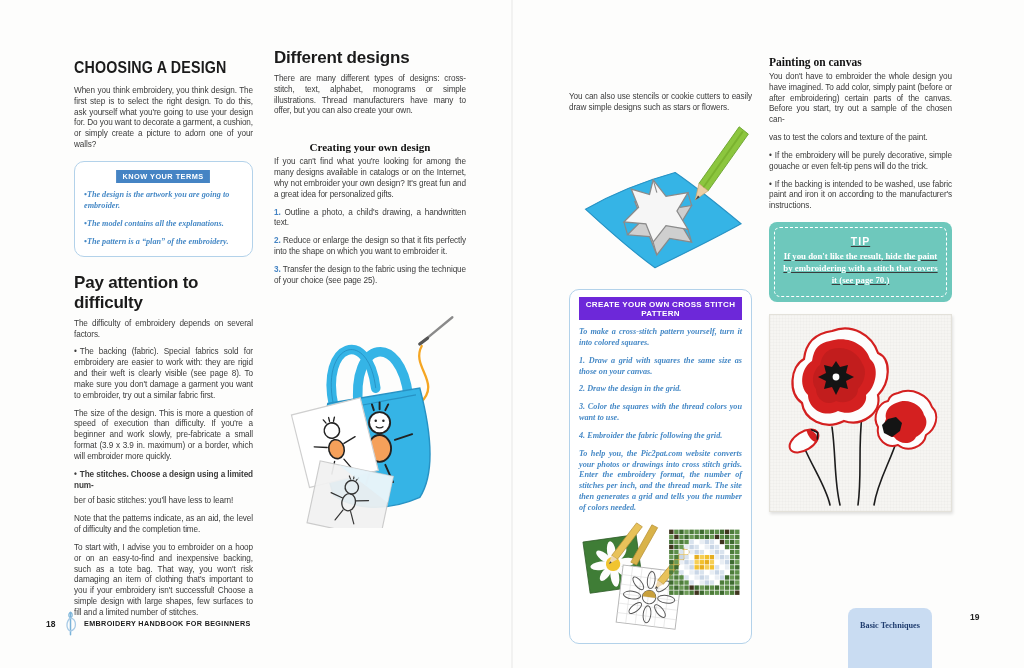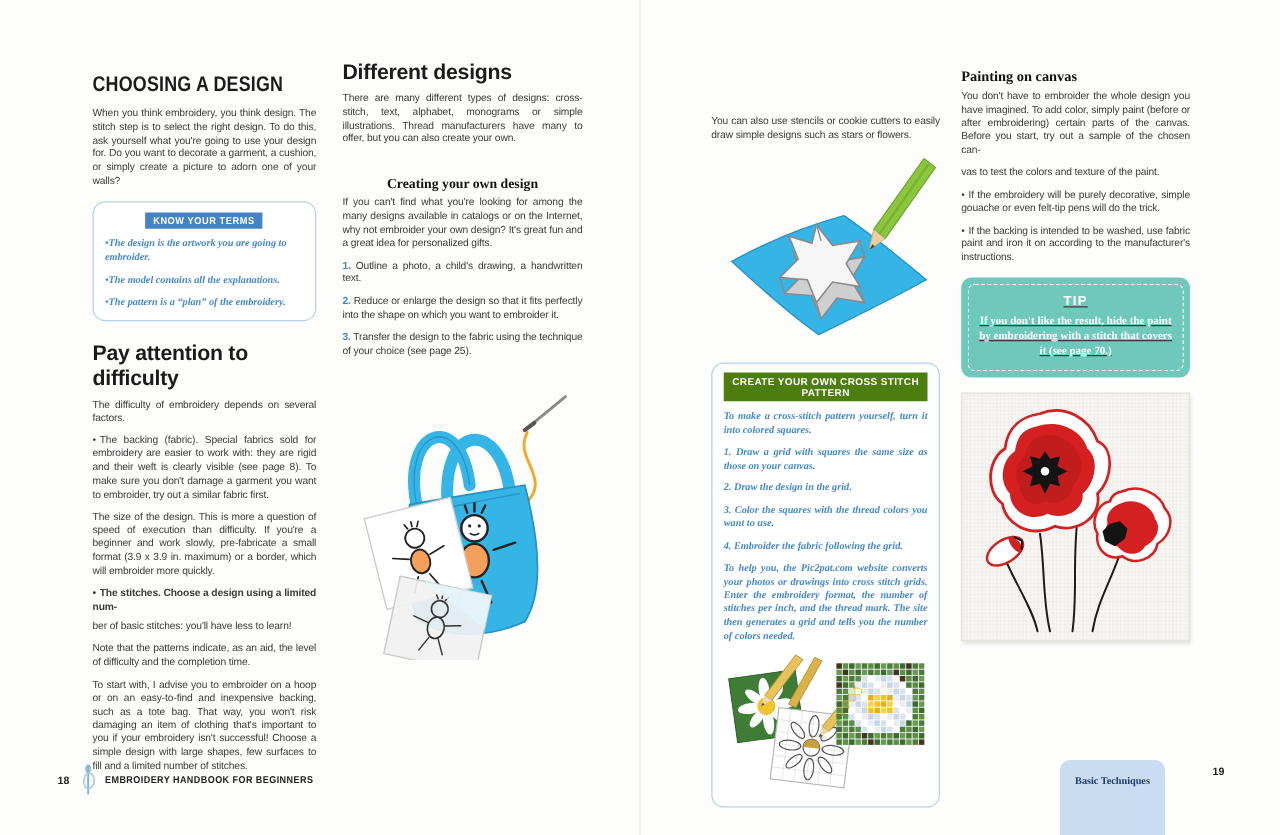--- a/index.html
+++ b/index.html
@@ -11,21 +11,21 @@
   .col p{margin:0 0 7px;font-size:8.2px;line-height:1.32;text-align:justify;letter-spacing:-0.1px;}
   h1.title{margin:0 0 8px;font-size:17px;font-weight:bold;color:#1b1b1b;letter-spacing:0.2px;
            transform:scaleX(0.84);transform-origin:left;white-space:nowrap;}
   h2.sans{margin:0 0 6px;font-size:17px;font-weight:bold;color:#1b1b1b;letter-spacing:-0.2px;}
   h3.serif{margin:0 0 4px;font-family:"Liberation Serif",serif;font-size:11px;font-weight:bold;color:#111;}
   .bullet-p .bmark{color:#3b3b3b;margin-right:3px;}
   
   .bluebox{border:1.5px solid #b3d2ea;border-radius:10px;padding:8px 9px 6px;background:#fff;}
   .badge{display:block;margin:0 auto 7px;width:max-content;max-width:100%;background:#4584c4;color:#fff;
          font-size:8px;font-weight:bold;letter-spacing:0.5px;padding:2.5px 7px 2px;transform:scaleX(0.92);}
-  .badge.wide{background:#4d7c0f;width:100%;box-sizing:border-box;text-align:center;transform:none;
+  .badge.wide{background:#6d28d9;width:100%;box-sizing:border-box;text-align:center;transform:none;
               letter-spacing:0.3px;padding:3px 2px 2.5px;}
   .blue-it{font-family:"Liberation Serif",serif;font-style:italic;font-weight:bold;color:#4689c6;
            font-size:8.8px;line-height:1.35;text-align:left !important;letter-spacing:0 !important;}
   .blue-it.justify{text-align:justify !important;}
   .stepnum{color:#4584c4;font-weight:bold;}
   
   .tipbox{background:#6ec8bc;border-radius:8px;padding:5px;}
   .tipbox .inner{border:1.5px dashed #fff;border-radius:6px;padding:7px 8px 9px;text-align:center;}
   .tipbox .tiptitle{color:#fff;font-weight:bold;font-size:10.5px;letter-spacing:1px;margin-bottom:4px;}
   .tipbox .tiptext{color:#fff;font-family:"Liberation Serif",serif;font-weight:bold;font-size:8.8px;line-height:1.35;}
@@ -43,21 +43,21 @@
   .pnum-right{position:absolute;left:970px;top:612px;}
 </style>
 </head>
 <body>
 
 <div class="spread">
   <div class="gutter"></div>
 
   <div class="col" style="left:74px;top:58px;width:179px;">
     <h1 class="title">CHOOSING A DESIGN</h1>
-    <p>When you think embroidery, you think design. The stitch step is to select the right design. To do this, ask yourself what you're going to use your design for. Do you want to decorate a garment, a cushion, or simply create a picture to adorn one of your walls?</p>
+    <p>When you think embroidery, you think design. The first step is to select the right design. To do this, ask yourself what you're going to use your design for. Do you want to decorate a garment, a cushion, or simply create a picture to adorn one of your walls?</p>
 
     <div class="bluebox" style="margin-top:10px;">
       <span class="badge">KNOW YOUR TERMS</span>
       <p class="blue-it"><span class="bmark">•</span><span>The design is the artwork you are going to embroider.</span></p>
       <p class="blue-it"><span class="bmark">•</span><span>The model contains all the explanations.</span></p>
       <p class="blue-it" style="margin-bottom:2px;"><span class="bmark">•</span><span>The pattern is a “plan” of the embroidery.</span></p>
     </div>
 
     <h2 class="sans" style="margin-top:16px;">Pay attention to difficulty</h2>
     <p>The difficulty of embroidery depends on several factors.</p>

